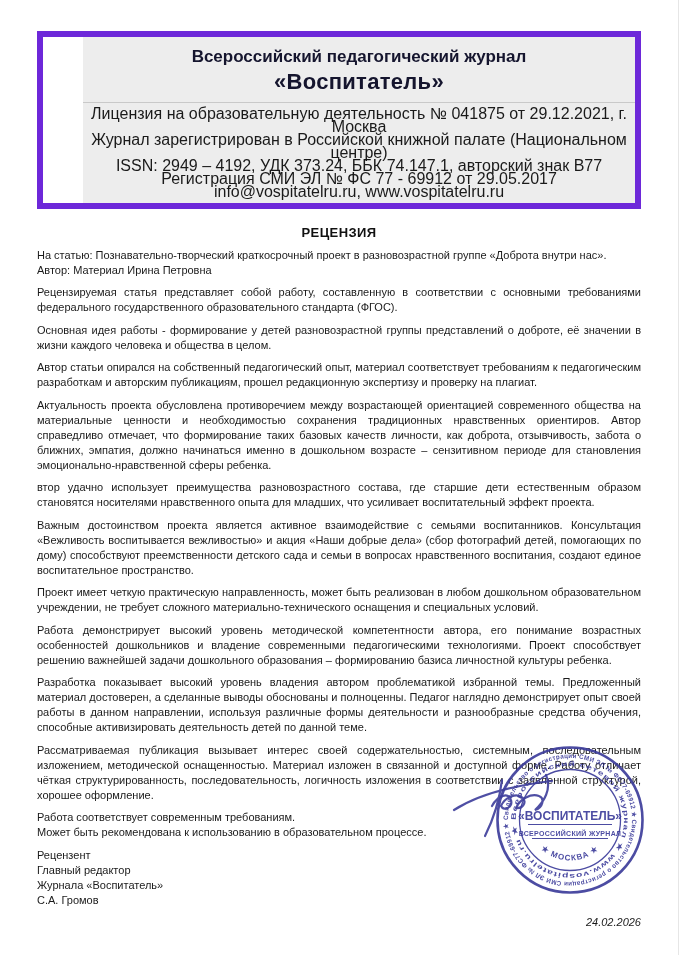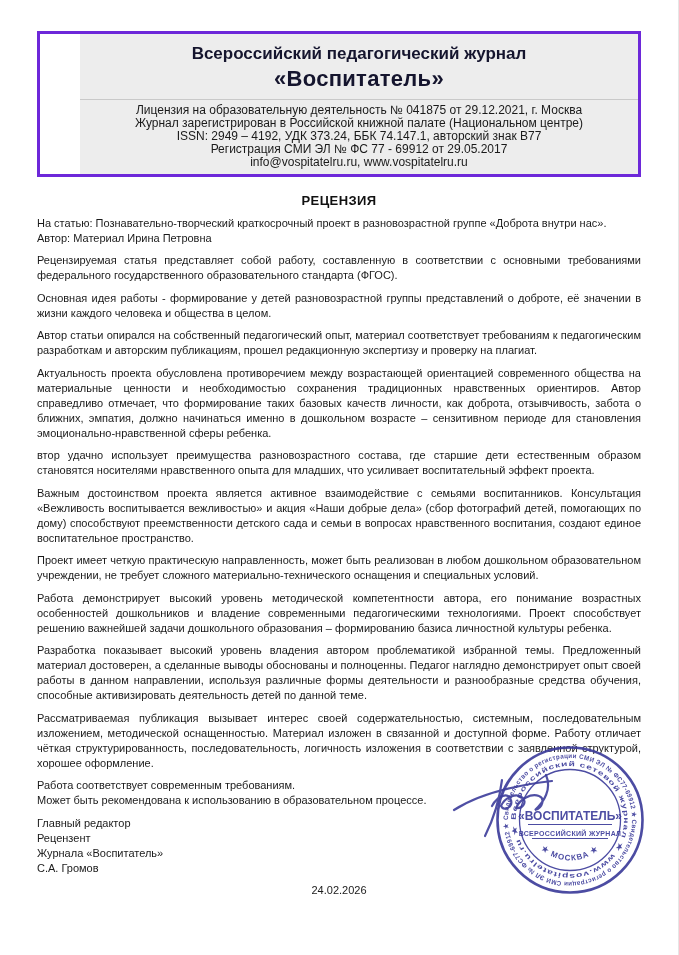--- a/index.html
+++ b/index.html
@@ -9,57 +9,57 @@
     width:679px; height:955px;
     background:#ffffff;
     font-family:"Liberation Sans", sans-serif;
     color:#1a1a1a;
     overflow:hidden;
     border-right:1px solid #e6e6e6;
   }
   
   .header-table {
     margin:31px 37px 16px 37px;
-    border:3px solid #6d28d9;
+    border:6px solid #6d28d9;
     padding-left:40px;
   }
   .header-cell {
     background:#ededed;
     text-align:center;
   }
   .header-cell.title-cell {
     border-bottom:1px solid #c9c9c9;
     padding:9px 6px 7px 6px;
   }
   .journal-title-line1 {
     font-size:17px; font-weight:bold; line-height:22px;
     color:#15152e;
   }
   .journal-title-line2 {
     font-size:22px; font-weight:bold; line-height:27px;
     color:#15152e; letter-spacing:0.3px;
   }
   .header-cell.info-cell { padding:4px 6px 5px 6px; }
-  .info-line { font-size:12px; line-height:13px; color:#1a1a1a; }
+  .info-line { font-size:16px; line-height:13px; color:#1a1a1a; }
   
   .review-title {
     margin-top:15px;
     text-align:center;
     font-size:13px; font-weight:bold; letter-spacing:0.4px;
     color:#111111;
   }
   .content {
     margin:5px 37px 0 37px;
     font-size:11px; line-height:15px;
     text-align:justify;
   }
   .content p, .content .block { margin-top:7.5px; }
   .content b { font-weight:normal; }
   .sig-block { text-align:left; }
-  .date-line { margin-top:9px; text-align:center; }
+  .date-line { margin-top:9px; text-align:right;font-style:italic; }
   
   .stamp-wrap {
     position:absolute; left:490px; top:740px;
     width:160px; height:160px;
     pointer-events:none;
   }
   .signature-wrap {
     position:absolute; left:448px; top:752px;
     width:140px; height:95px;
     pointer-events:none;
@@ -110,22 +110,22 @@
     <p>Работа демонстрирует высокий уровень методической компетентности автора, его понимание возрастных особенностей дошкольников и владение современными педагогическими технологиями. Проект способствует решению важнейшей задачи дошкольного образования – формированию базиса личностной культуры ребенка.</p>
     <p>Разработка показывает высокий уровень владения автором проблематикой избранной темы. Предложенный материал достоверен, а сделанные выводы обоснованы и полноценны. Педагог наглядно демонстрирует опыт своей работы в данном направлении, используя различные формы деятельности и разнообразные средства обучения, способные активизировать деятельность детей по данной теме.</p>
     <p>Рассматриваемая публикация вызывает интерес своей содержательностью, системным, последовательным изложением, методической оснащенностью. Материал изложен в связанной и доступной форме. Работу отличает чёткая структурированность, последовательность, логичность изложения в соответствии с заявленной структурой, хорошее оформление.</p>
 
     <div class="block">
       <div>Работа соответствует современным требованиям.</div>
       <div>Может быть рекомендована к использованию в образовательном процессе.</div>
     </div>
 
     <div class="block sig-block">
+      <div>Рецензент</div>
       <div>Главный редактор</div>
-      <div>Рецензент</div>
       <div>Журнала «Воспитатель»</div>
       <div>С.А. Громов</div>
     </div>
 
     <p class="date-line">24.02.2026</p>
   </div>
 
   <div class="stamp-wrap">
     <svg width="160" height="160" viewBox="0 0 160 160">
       <defs>

